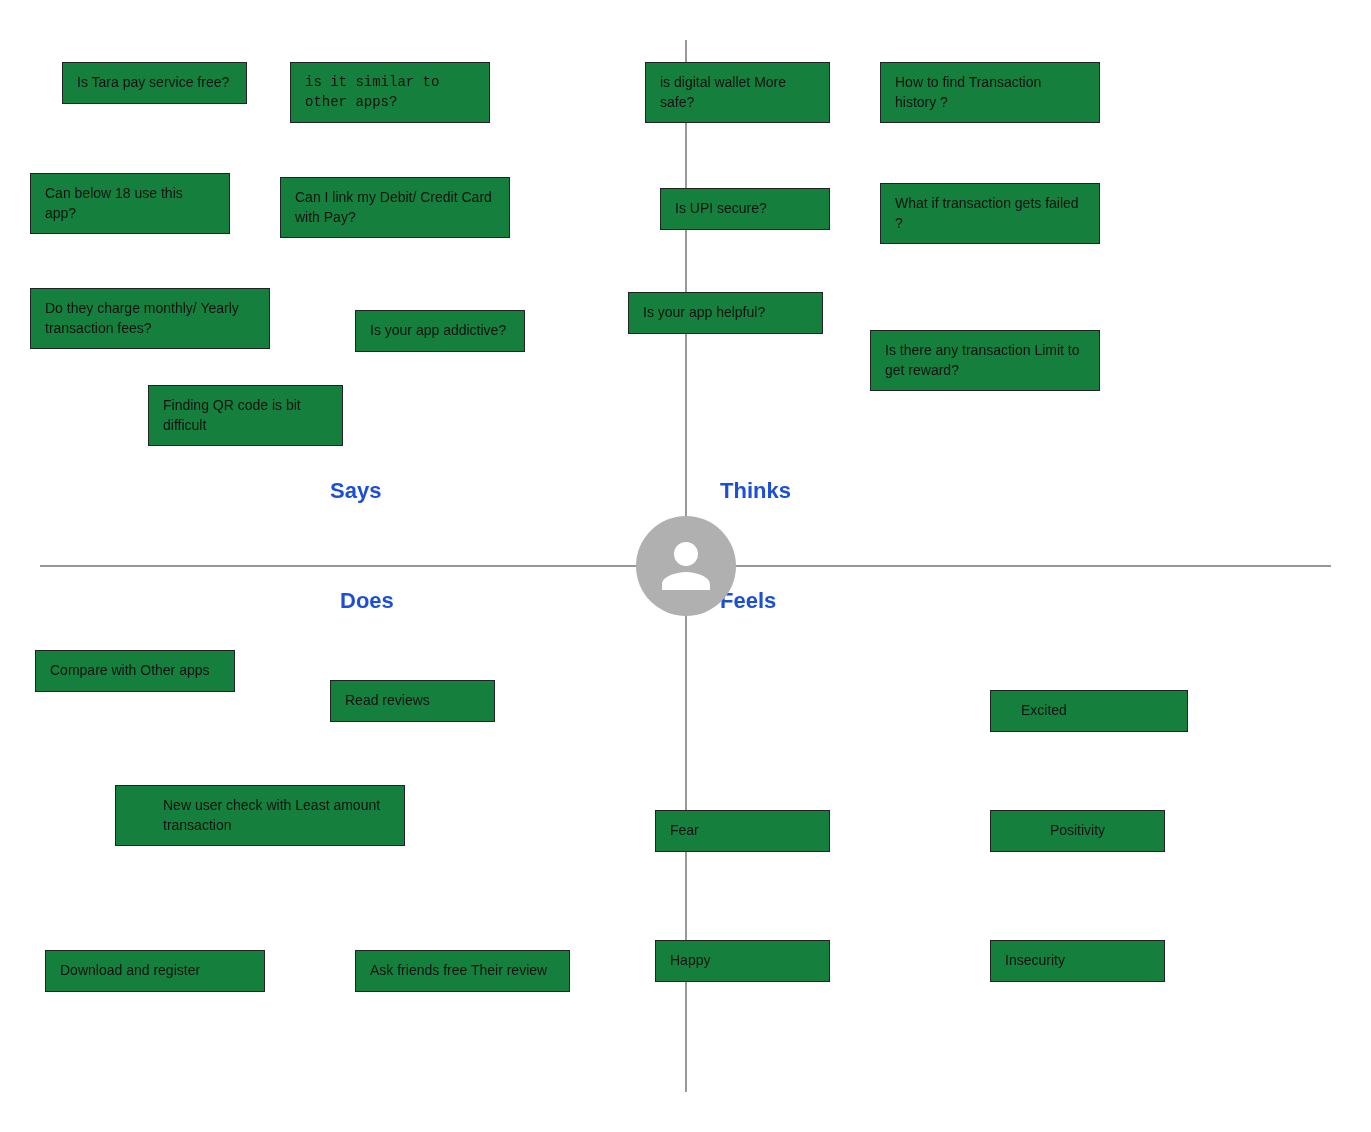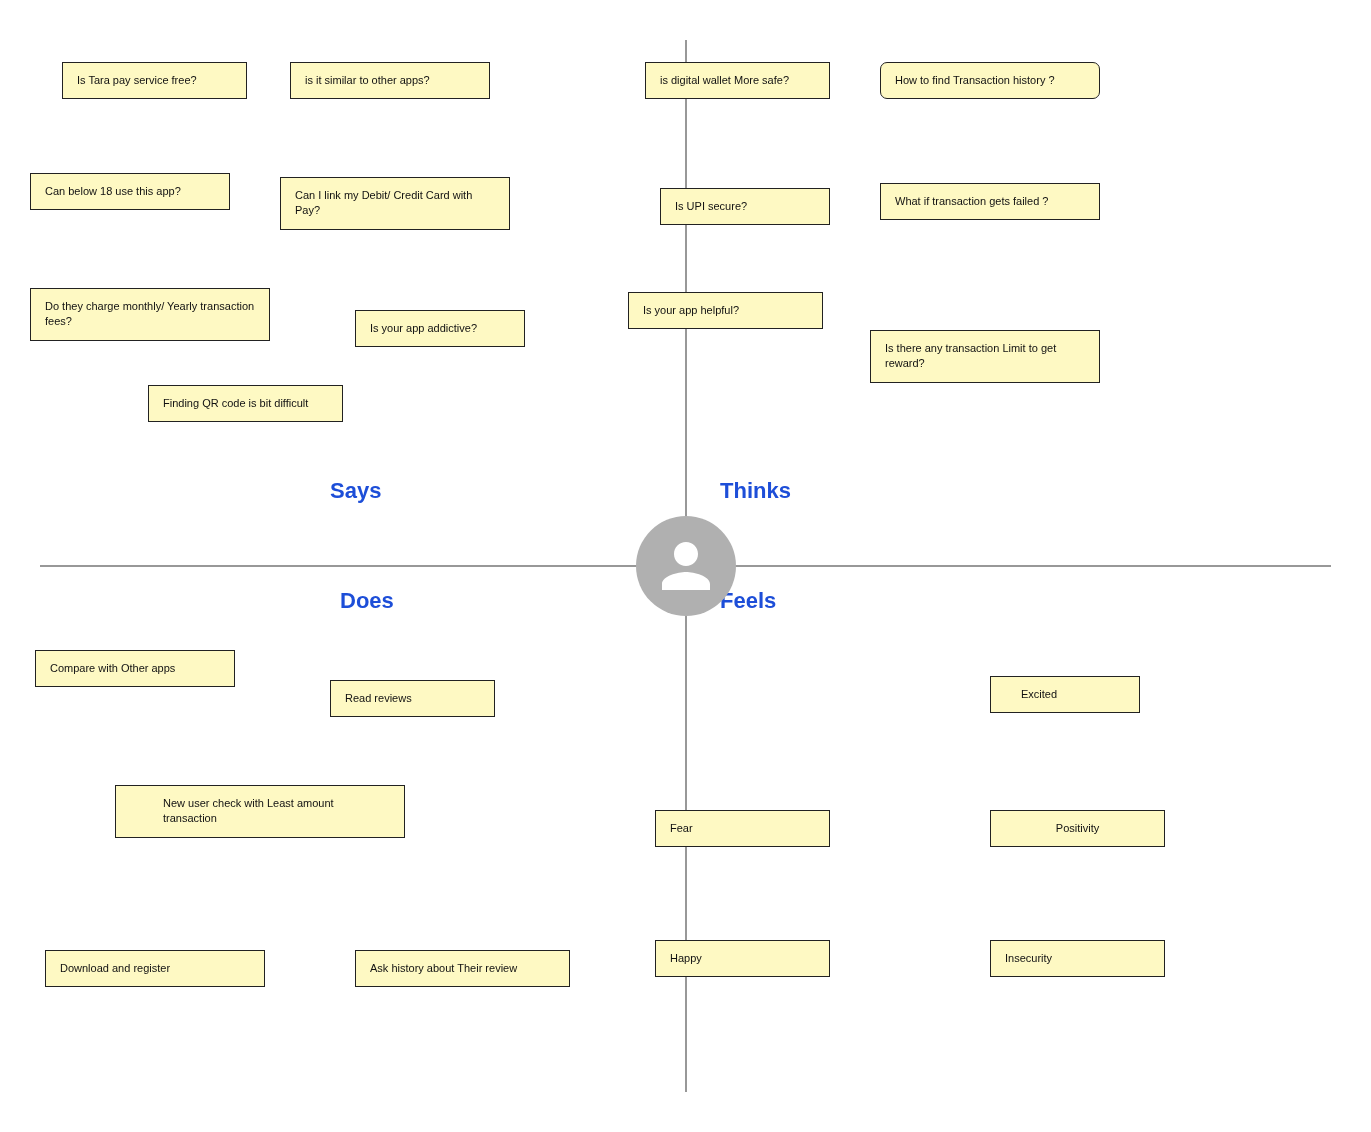--- a/index.html
+++ b/index.html
@@ -67,22 +67,22 @@
       font-size: 22px;
       font-weight: 700;
       color: #1d4ed8;
     }
 
     
     .card {
       position: absolute;
       border: 1.5px solid #222;
       padding: 10px 14px;
-      background: #fef9c3;
-      font-size: 11px;
+      background: #15803d;
+      font-size: 14px;
       line-height: 1.4;
       color: #111;
     }
   </style>
 </head>
 <body>
 
 <div class="empathy-map">
 
   <div class="line-vertical"></div>
@@ -93,35 +93,35 @@
       <path d="M12 12c2.7 0 4.8-2.1 4.8-4.8S14.7 2.4 12 2.4 7.2 4.5 7.2 7.2 9.3 12 12 12zm0 2.4c-3.2 0-9.6 1.6-9.6 4.8v2.4h19.2v-2.4c0-3.2-6.4-4.8-9.6-4.8z"></path>
     </svg>
   </div>
 
   <div class="section-label" style="left:330px;top:478px;">Says</div>
   <div class="section-label" style="left:720px;top:478px;">Thinks</div>
   <div class="section-label" style="left:340px;top:588px;">Does</div>
   <div class="section-label" style="left:720px;top:588px;">Feels</div>
 
 <div class="card" style="left: 62px; top: 62px; width: 185px;">Is Tara pay service free?</div>
-    <div class="card" style="left: 290px; top: 62px; width: 200px;">is it similar to other apps?</div>
+    <div class="card" style="left: 290px; top: 62px; width: 200px; font-family: Liberation Mono, monospace;">is it similar to other apps?</div>
     <div class="card" style="left: 30px; top: 173px; width: 200px;">Can below 18 use this app?</div>
     <div class="card" style="left: 280px; top: 165px; width: 230px; margin-top: 12px;">Can I link my Debit/ Credit Card with Pay?</div>
     <div class="card" style="left: 30px; top: 288px; width: 240px;">Do they charge monthly/ Yearly transaction fees?</div>
     <div class="card" style="left: 355px; top: 310px; width: 170px;">Is your app addictive?</div>
     <div class="card" style="left: 148px; top: 385px; width: 195px;">Finding QR code is bit difficult</div>
     <div class="card" style="left: 645px; top: 62px; width: 185px;">is digital wallet More safe?</div>
-    <div class="card" style="left: 880px; top: 62px; width: 220px; border-radius: 7px;">How to find Transaction history ?</div>
+    <div class="card" style="left: 880px; top: 62px; width: 220px;">How to find Transaction history ?</div>
     <div class="card" style="left: 660px; top: 188px; width: 170px;">Is UPI secure?</div>
     <div class="card" style="left: 880px; top: 183px; width: 220px;">What if transaction gets failed ?</div>
     <div class="card" style="left: 628px; top: 292px; width: 195px;">Is your app helpful?</div>
     <div class="card" style="left: 870px; top: 330px; width: 230px;">Is there any transaction Limit to get reward?</div>
     <div class="card" style="left: 35px; top: 650px; width: 200px;">Compare with Other apps</div>
     <div class="card" style="left: 330px; top: 680px; width: 165px;">Read reviews</div>
     <div class="card" style="left: 115px; top: 785px; width: 290px; padding-left: 47px;">New user check with Least amount transaction</div>
     <div class="card" style="left: 45px; top: 950px; width: 220px;">Download and register</div>
-    <div class="card" style="left: 355px; top: 950px; width: 215px;">Ask history about Their review</div>
-    <div class="card" style="left: 990px; top: 676px; width: 150px; padding-left: 30px;">Excited</div>
+    <div class="card" style="left: 355px; top: 950px; width: 215px;">Ask friends free Their review</div>
+    <div class="card" style="left: 990px; top: 690px; width: 198px; padding-left: 30px;">Excited</div>
     <div class="card" style="left: 655px; top: 810px; width: 175px;">Fear</div>
     <div class="card" style="left: 990px; top: 810px; width: 175px; text-align: center;">Positivity</div>
     <div class="card" style="left: 655px; top: 940px; width: 175px;">Happy</div>
     <div class="card" style="left: 990px; top: 940px; width: 175px;">Insecurity</div>
   </div>
 
 </body></html>

